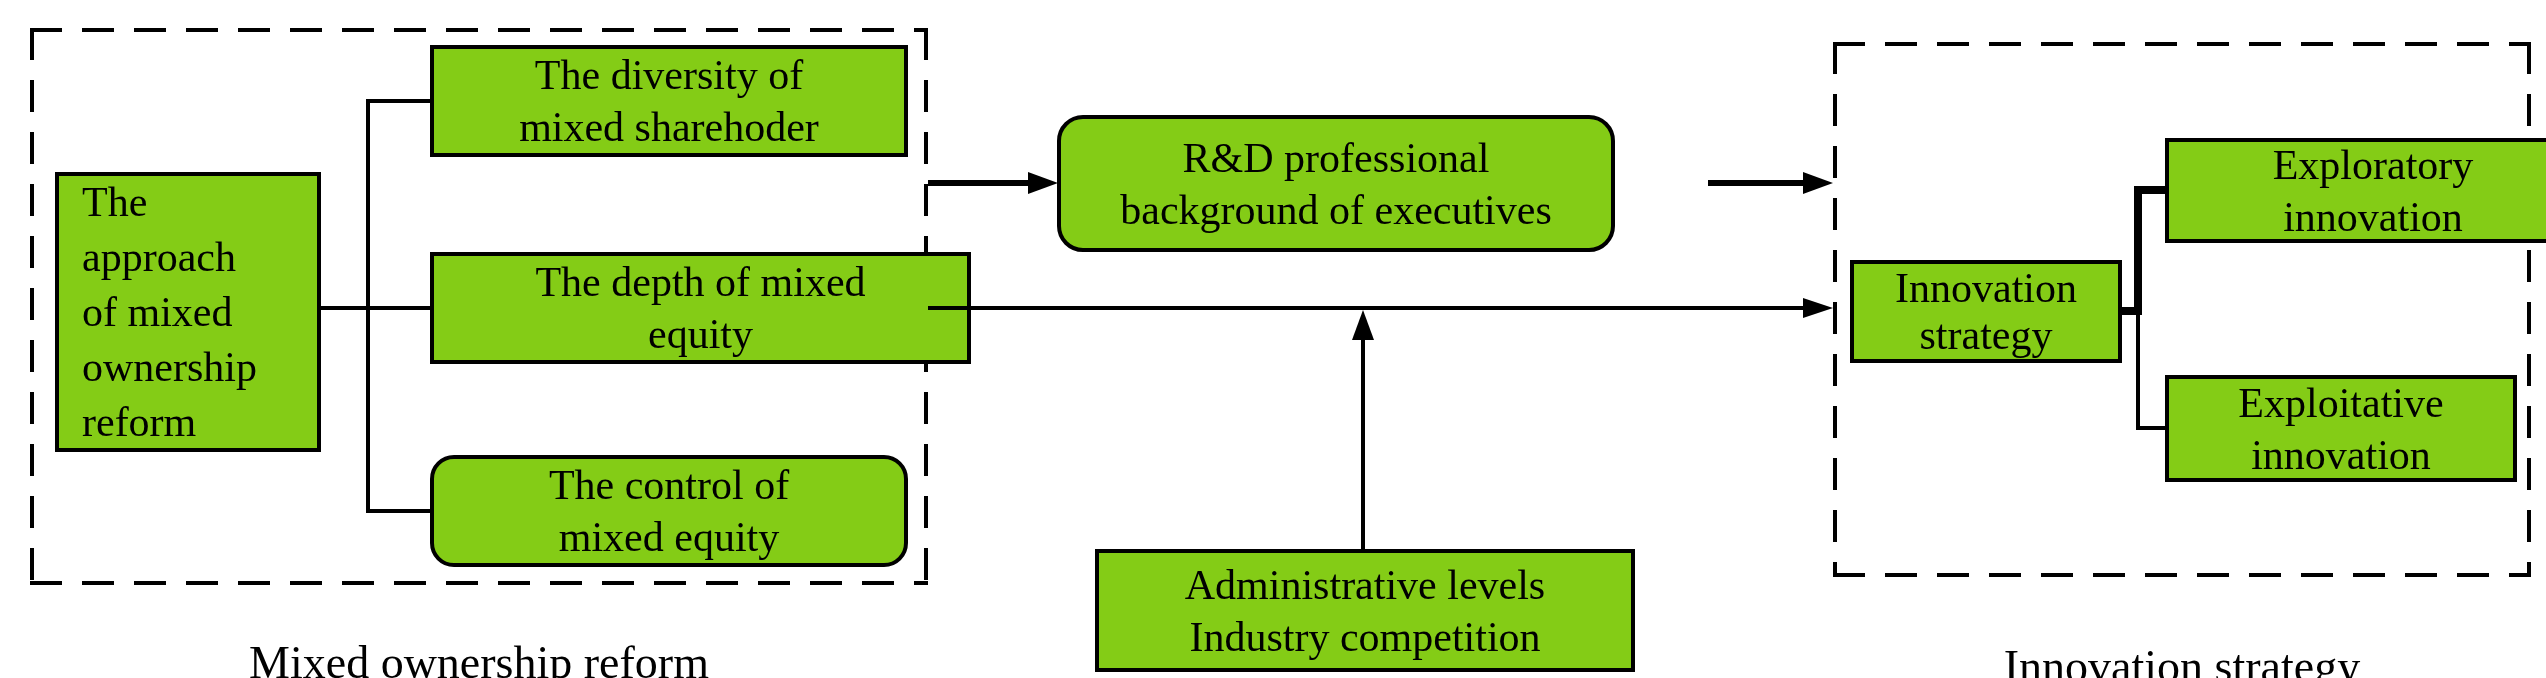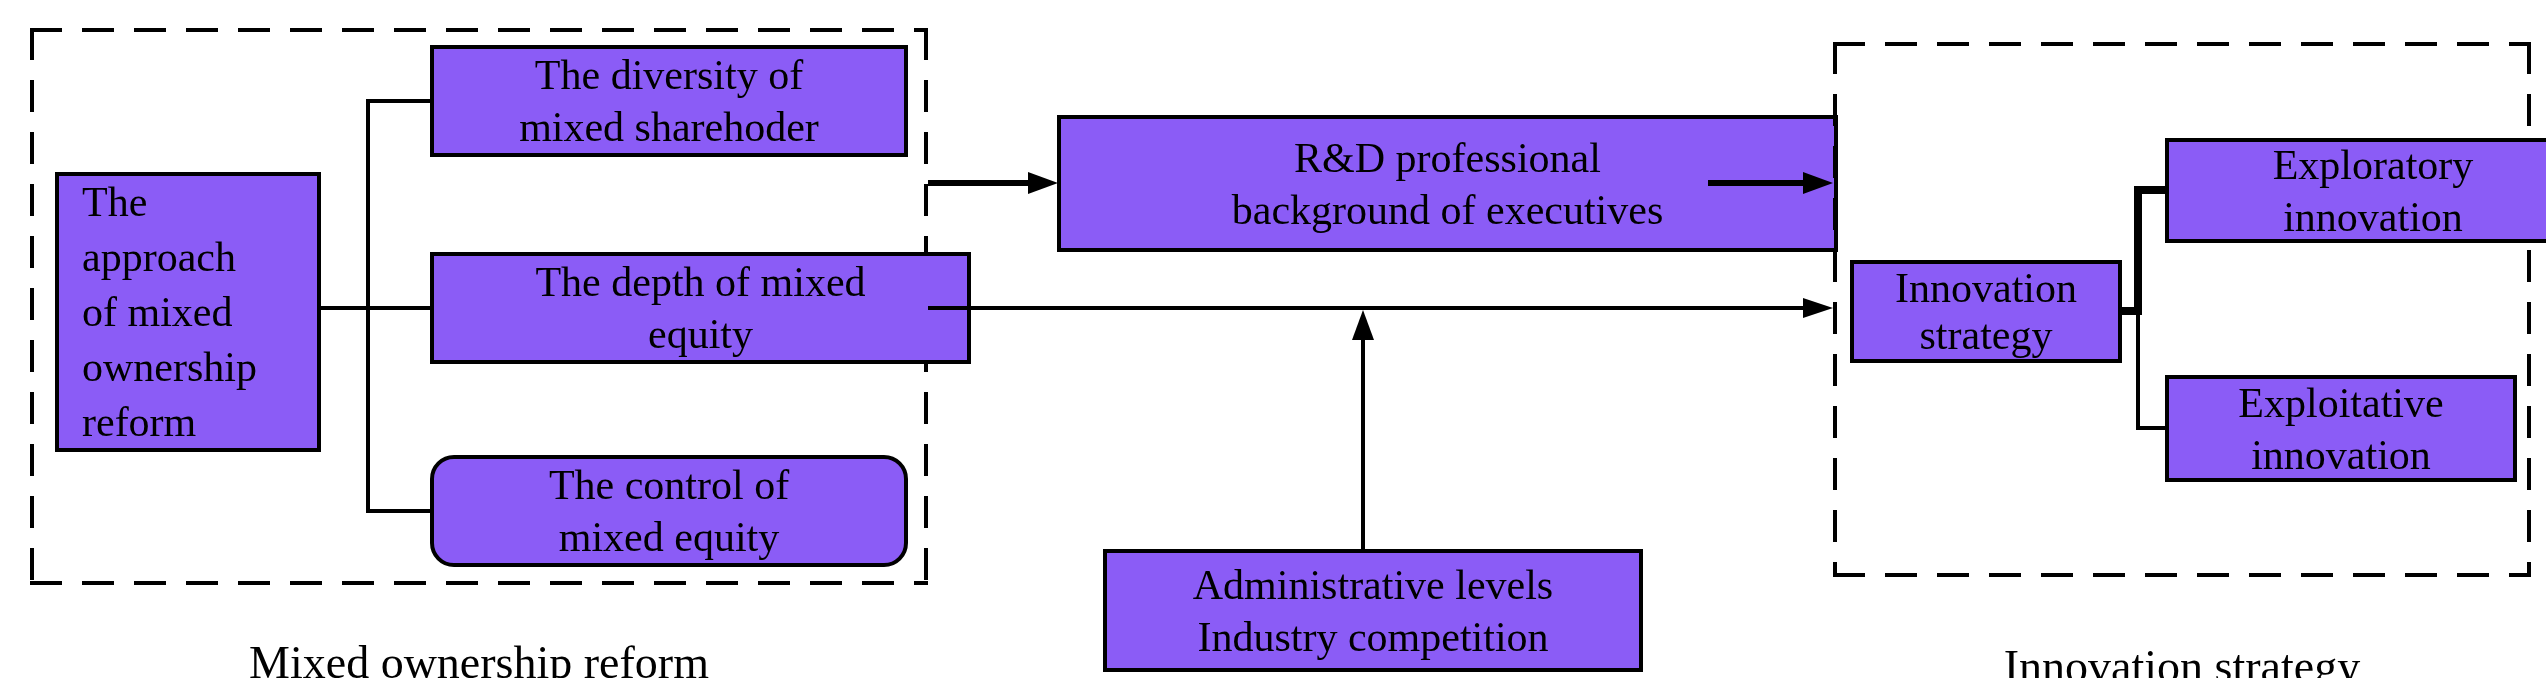--- a/index.html
+++ b/index.html
@@ -9,21 +9,21 @@
     height: 678px;
     background: #ffffff;
     font-family: "Liberation Serif", "DejaVu Serif", serif;
     color: #000000;
     overflow: hidden;
   }
   .box {
     position: absolute;
     box-sizing: border-box;
     border: 4px solid #000000;
-    background: #8b5cf6;
+    background: #84cc16;
     display: flex;
     align-items: center;
     justify-content: center;
     text-align: center;
     font-size: 42px;
     line-height: 52px;
     white-space: pre-line;
   }
   .box--left-text {
     justify-content: flex-start;
@@ -93,24 +93,24 @@
 
     <div class="vline" style="left:366px; top:99px; width:4px; height:414px;"></div>
     <div class="hline" style="left:366px; top:99px; width:64px; height:4px;"></div>
     <div class="hline" style="left:321px; top:306px; width:109px; height:4px;"></div>
     <div class="hline" style="left:366px; top:509px; width:64px; height:4px;"></div>
 
     <div class="caption" style="left:30px; top:608px; width:898px;">Mixed ownership reform</div>
   </div>
 
   <div>
-    <div class="box" style="left:1057px; top:115px; width:781px; height:137px;">R&amp;D professional
+    <div class="box" style="left:1057px; top:115px; width:558px; height:137px;border-radius:26px;">R&amp;D professional
 background of executives</div>
 
-    <div class="box" style="left:1095px; top:549px; width:540px; height:123px;margin-left:8px;">Administrative levels
+    <div class="box" style="left:1095px; top:549px; width:540px; height:123px;">Administrative levels
 Industry competition</div>
 
     <div class="hline" style="left:928px; top:180px; width:102px; height:6px;"></div>
     <div class="ah-right" style="left:1028px; top:172px;"></div>
 
     <div class="hline" style="left:1708px; top:180px; width:97px; height:6px;"></div>
     <div class="ah-right" style="left:1803px; top:172px;"></div>
 
     <div class="hline" style="left:928px; top:306px; width:877px; height:4px;"></div>
     <div class="ah-right ah-right--thin" style="left:1803px; top:298px;"></div>

